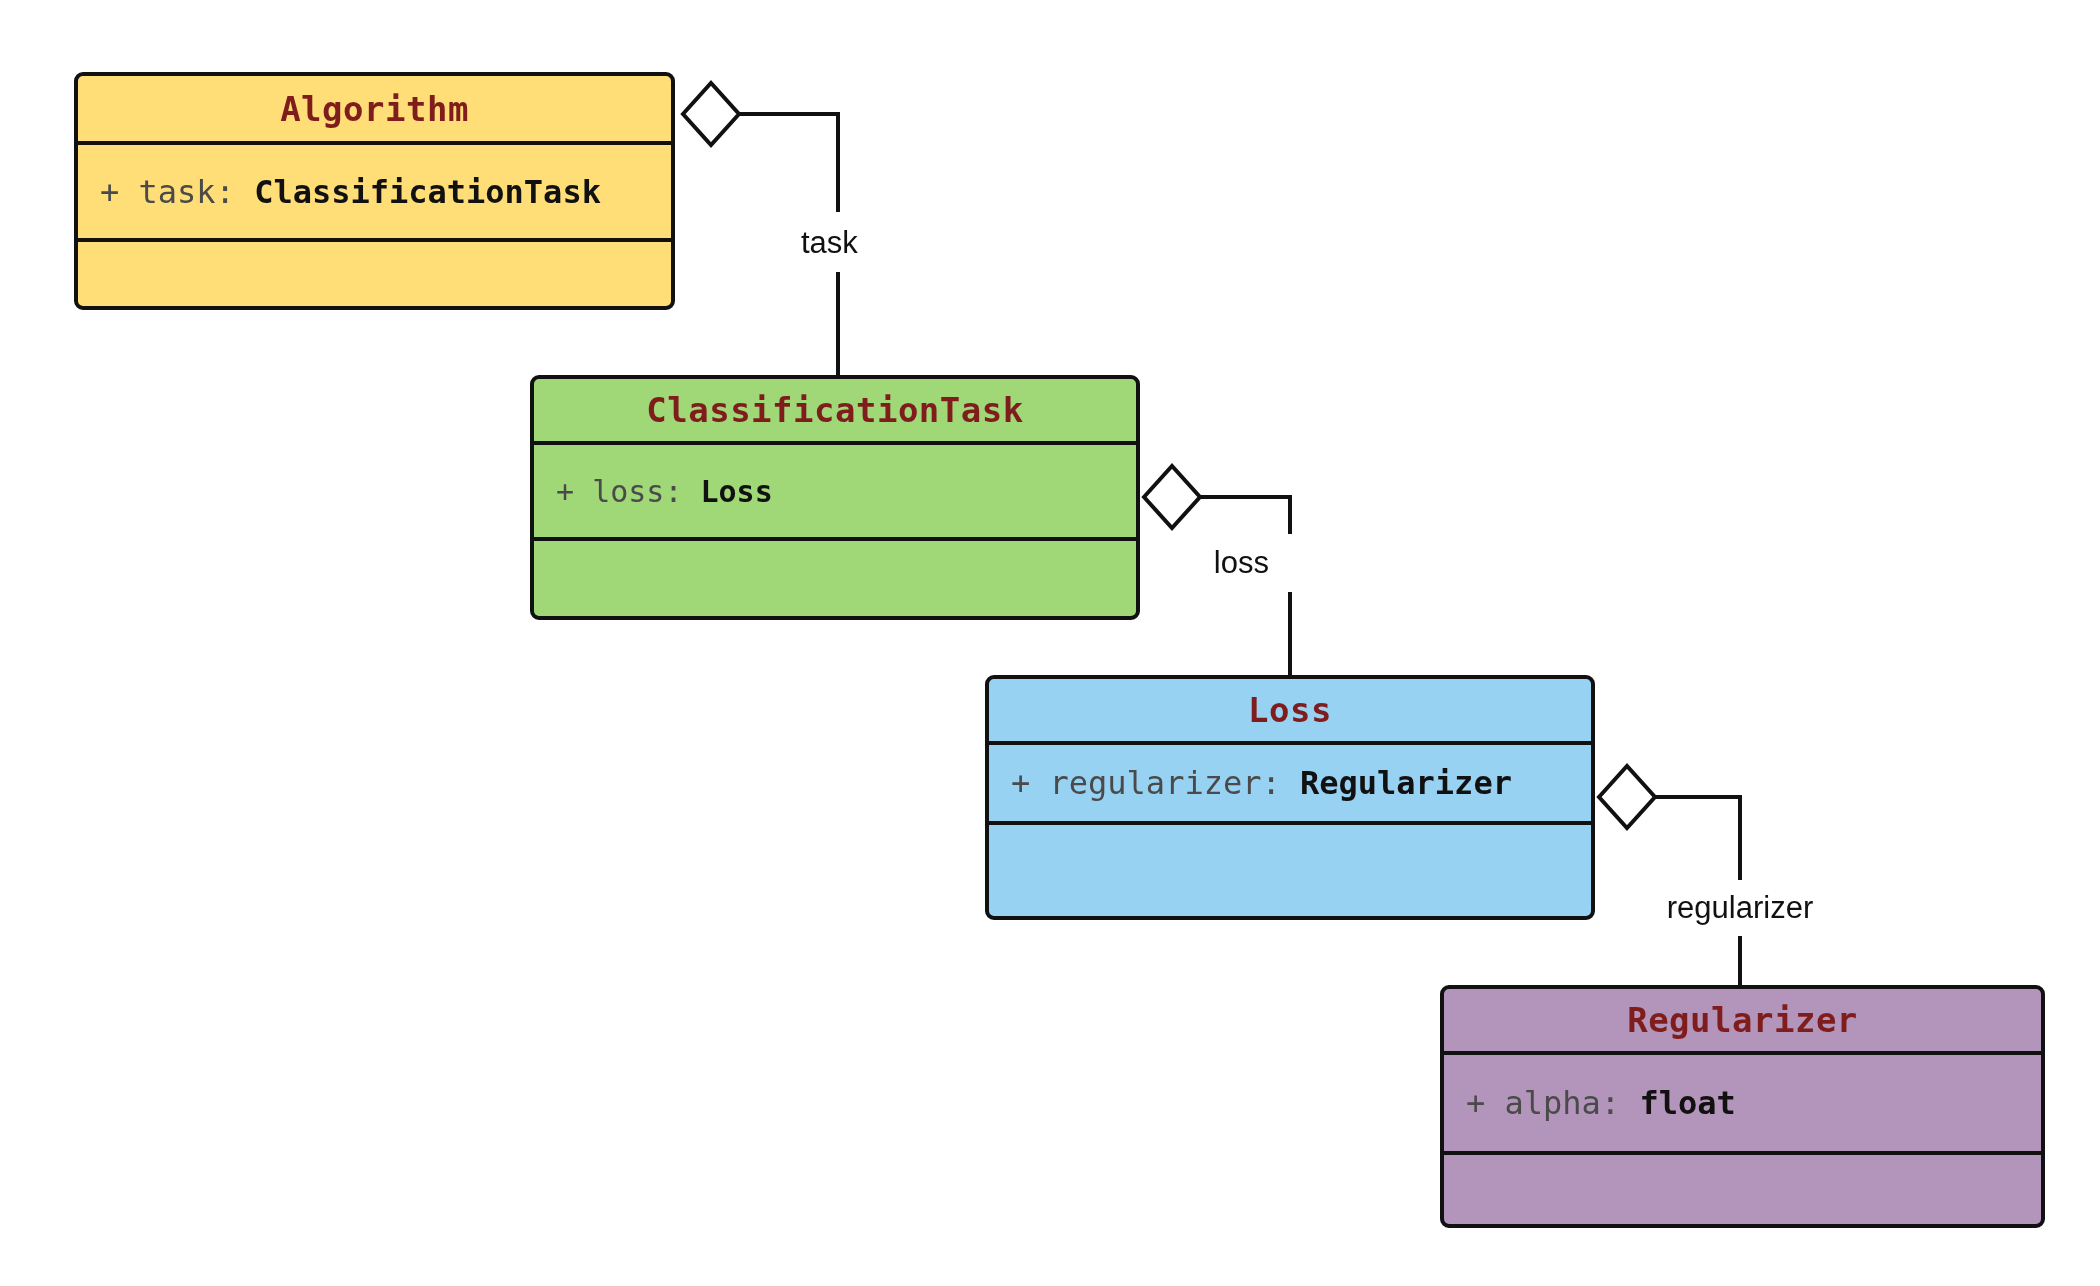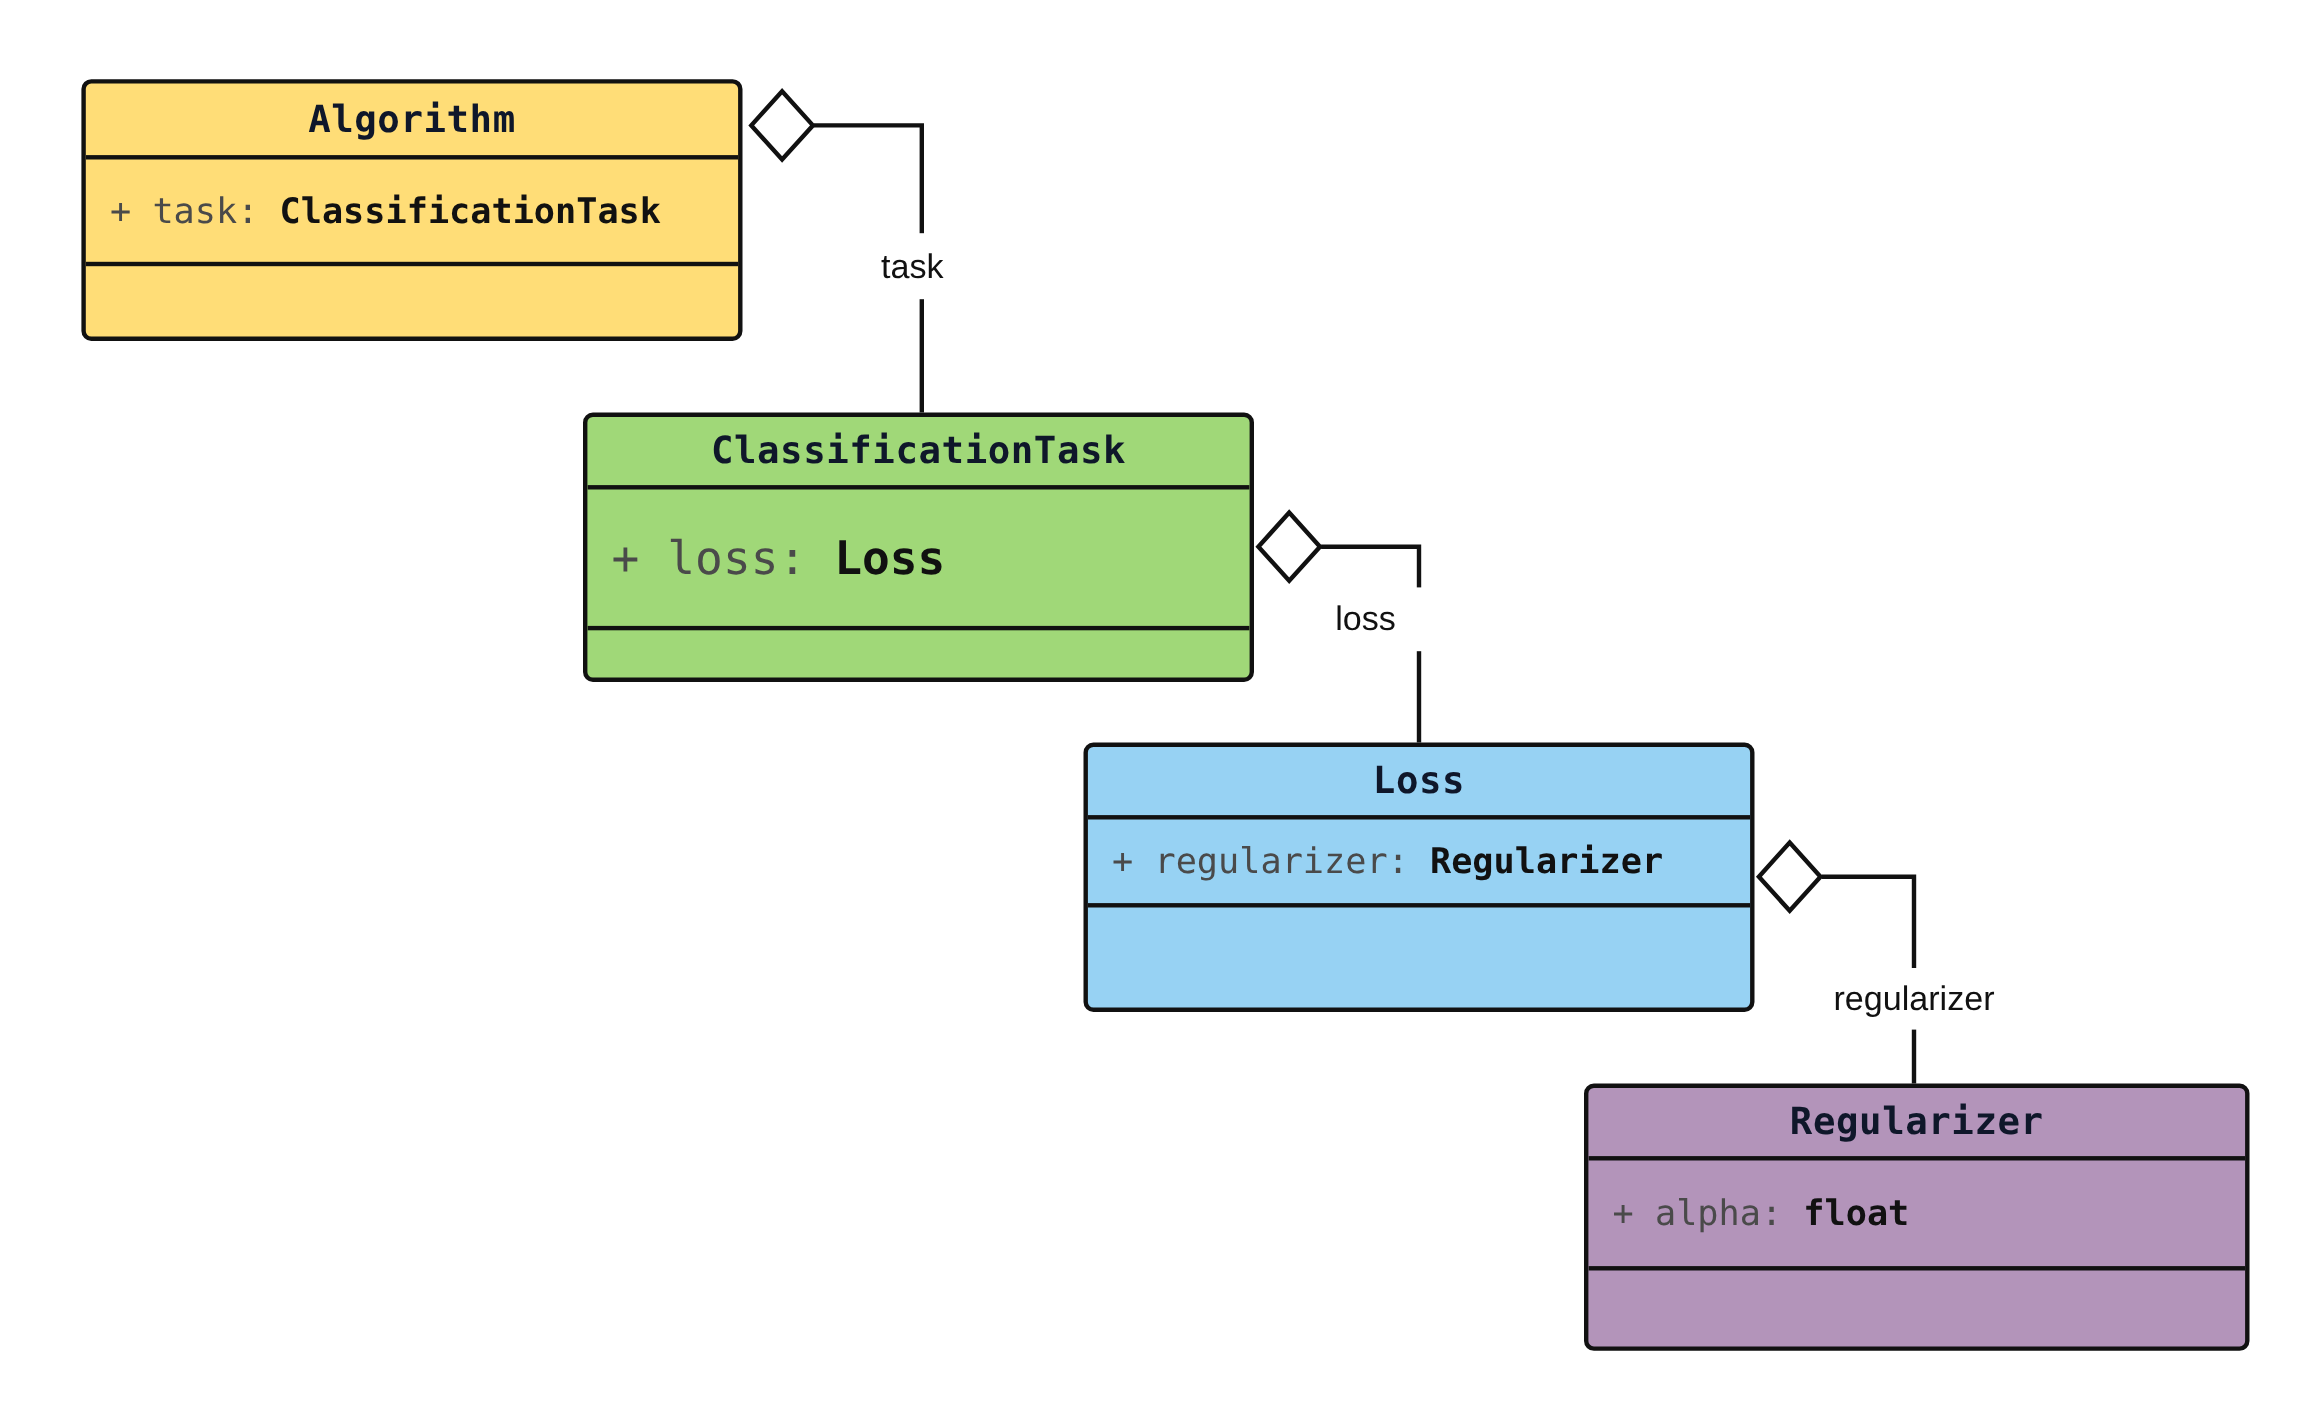--- a/index.html
+++ b/index.html
@@ -35,21 +35,21 @@
     z-index: 3;
   }
   .uml-title {
     box-sizing: border-box;
     width: 100%;
     display: flex;
     align-items: center;
     justify-content: center;
     font-family: "DejaVu Sans Mono", "Liberation Mono", monospace;
     font-weight: bold;
-    color: #0f172a;
+    color: #7f1d1d;
     letter-spacing: 0.5px;
   }
   .uml-divider {
     width: 100%;
     height: 4px;
     background: #111111;
   }
   .uml-attrs {
     box-sizing: border-box;
     width: 100%;
@@ -120,21 +120,21 @@
       <div class="uml-class" style="left: 74px; top: 72px; width: 601px; height: 238px; background: rgb(255, 221, 119); border-color: rgb(17, 17, 17);">
         <div class="uml-title" style="height: 65px; font-size: 34px;">Algorithm</div>
         <div class="uml-divider" style="background: rgb(17, 17, 17);"></div>
         <div class="uml-attrs" style="height: 93px; font-size: 32px; border-radius: 23px;"><div><span class="attr-vis">+</span> <span class="attr-name">task</span><span class="attr-sep">:</span> <span class="attr-type">ClassificationTask</span></div></div>
         <div class="uml-divider" style="background: rgb(17, 17, 17);"></div>
         <div class="uml-methods" style="height: 80px;"></div>
       </div>
       <div class="uml-class" style="left: 530px; top: 375px; width: 610px; height: 245px; background: rgb(160, 216, 120); border-color: rgb(17, 17, 17);">
         <div class="uml-title" style="height: 62px; font-size: 34px;">ClassificationTask</div>
         <div class="uml-divider" style="background: rgb(17, 17, 17);"></div>
-        <div class="uml-attrs" style="height: 124px; font-size: 42px;"><div><span class="attr-vis">+</span> <span class="attr-name">loss</span><span class="attr-sep">:</span> <span class="attr-type">Loss</span></div></div>
+        <div class="uml-attrs" style="height: 92px; font-size: 30px;"><div><span class="attr-vis">+</span> <span class="attr-name">loss</span><span class="attr-sep">:</span> <span class="attr-type">Loss</span></div></div>
         <div class="uml-divider" style="background: rgb(17, 17, 17);"></div>
         <div class="uml-methods" style="height: 87px;"></div>
       </div>
       <div class="uml-class" style="left: 985px; top: 675px; width: 610px; height: 245px; background: rgb(151, 210, 243); border-color: rgb(17, 17, 17);">
         <div class="uml-title" style="height: 62px; font-size: 34px;">Loss</div>
         <div class="uml-divider" style="background: rgb(17, 17, 17);"></div>
         <div class="uml-attrs" style="height: 76px; font-size: 32px;"><div><span class="attr-vis">+</span> <span class="attr-name">regularizer</span><span class="attr-sep">:</span> <span class="attr-type">Regularizer</span></div></div>
         <div class="uml-divider" style="background: rgb(17, 17, 17);"></div>
         <div class="uml-methods" style="height: 87px;"></div>
       </div>

